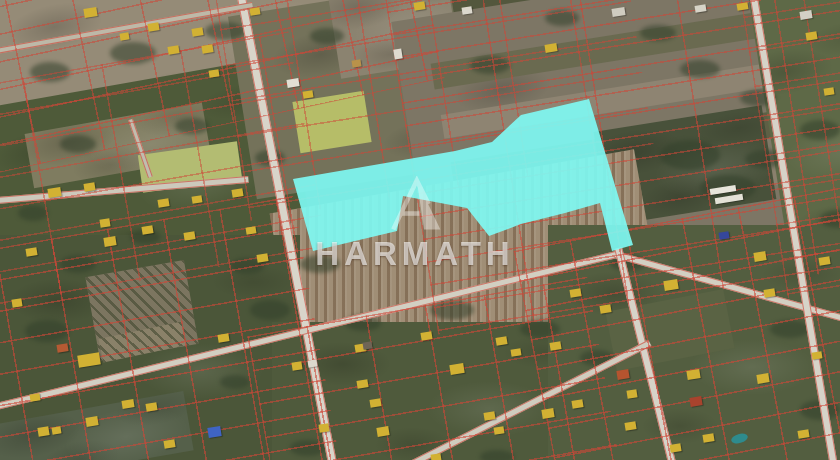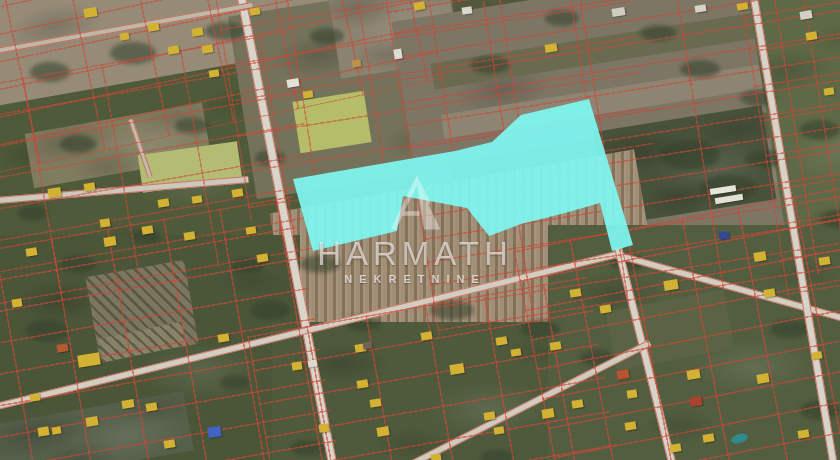--- a/index.html
+++ b/index.html
@@ -12,21 +12,21 @@
       radial-gradient(ellipse 70px 32px at 22% 28%, rgba(0,0,0,.16), transparent 70%),
       radial-gradient(ellipse 90px 40px at 68% 58%, rgba(255,255,255,.09), transparent 70%),
       radial-gradient(ellipse 55px 26px at 44% 82%, rgba(0,0,0,.13), transparent 70%),
       radial-gradient(ellipse 60px 24px at 85% 20%, rgba(0,0,0,.10), transparent 70%);}
   .furrow{background-image:repeating-linear-gradient(100deg, rgba(112,88,64,.55) 0 3px, rgba(255,255,255,.06) 3px 5px, transparent 5px 9px);}
   .vine{background-image:repeating-linear-gradient(55deg, rgba(66,72,48,.6) 0 2.5px, transparent 2.5px 8px);}
   .tree{position:absolute;background:#32402b;border-radius:50%;opacity:.55;filter:blur(2px);}
   
   .watermark{position:absolute;left:300px;top:176px;width:230px;text-align:center;pointer-events:none;}
   .wm-logo{width:58px;height:56px;opacity:.38;margin-bottom:1px;}
-  .wm-title{font-size:33px;font-weight:400;letter-spacing:5px;line-height:1.0;
+  .wm-title{font-size:33px;font-weight:700;letter-spacing:5px;line-height:1.0;
             color:rgba(255,255,255,.62);text-shadow:0 1px 2px rgba(70,45,30,.5);}
   .wm-sub{margin-top:3px;font-size:11px;font-weight:700;letter-spacing:7px;
           color:rgba(255,255,255,.68);text-shadow:0 1px 1px rgba(70,45,30,.45);}
   svg.parcel{position:absolute;inset:0;pointer-events:none;}
 </style>
 </head>
 <body>
 
 <div class="stage">
   <div class="layer">
@@ -202,15 +202,14 @@
     <polygon id="parcel-poly" points="293,179 455,151 492,142 521,115 589,99 633,245 612,251 600,203 565,213 521,224 489,236 467,208 403,196 397,231 313,251" fill="#7efbf5" fill-opacity="0.9"></polygon>
   </svg>
 
   <div class="watermark">
     <svg class="wm-logo" viewBox="0 0 64 60">
       <path d="M8 58 L34 4 L47 30" stroke="#ffffff" stroke-width="5" fill="none"></path>
       <path d="M34 4 L60 58 L42 58 Z" fill="#ffffff"></path>
       <rect x="17" y="38" width="20" height="5" fill="#ffffff"></rect>
     </svg>
     <div class="wm-title">HARMATH</div>
-    <div class="wm-sub">NEKRETNINE</div>
   </div>
 </div>
 
 </body></html>

